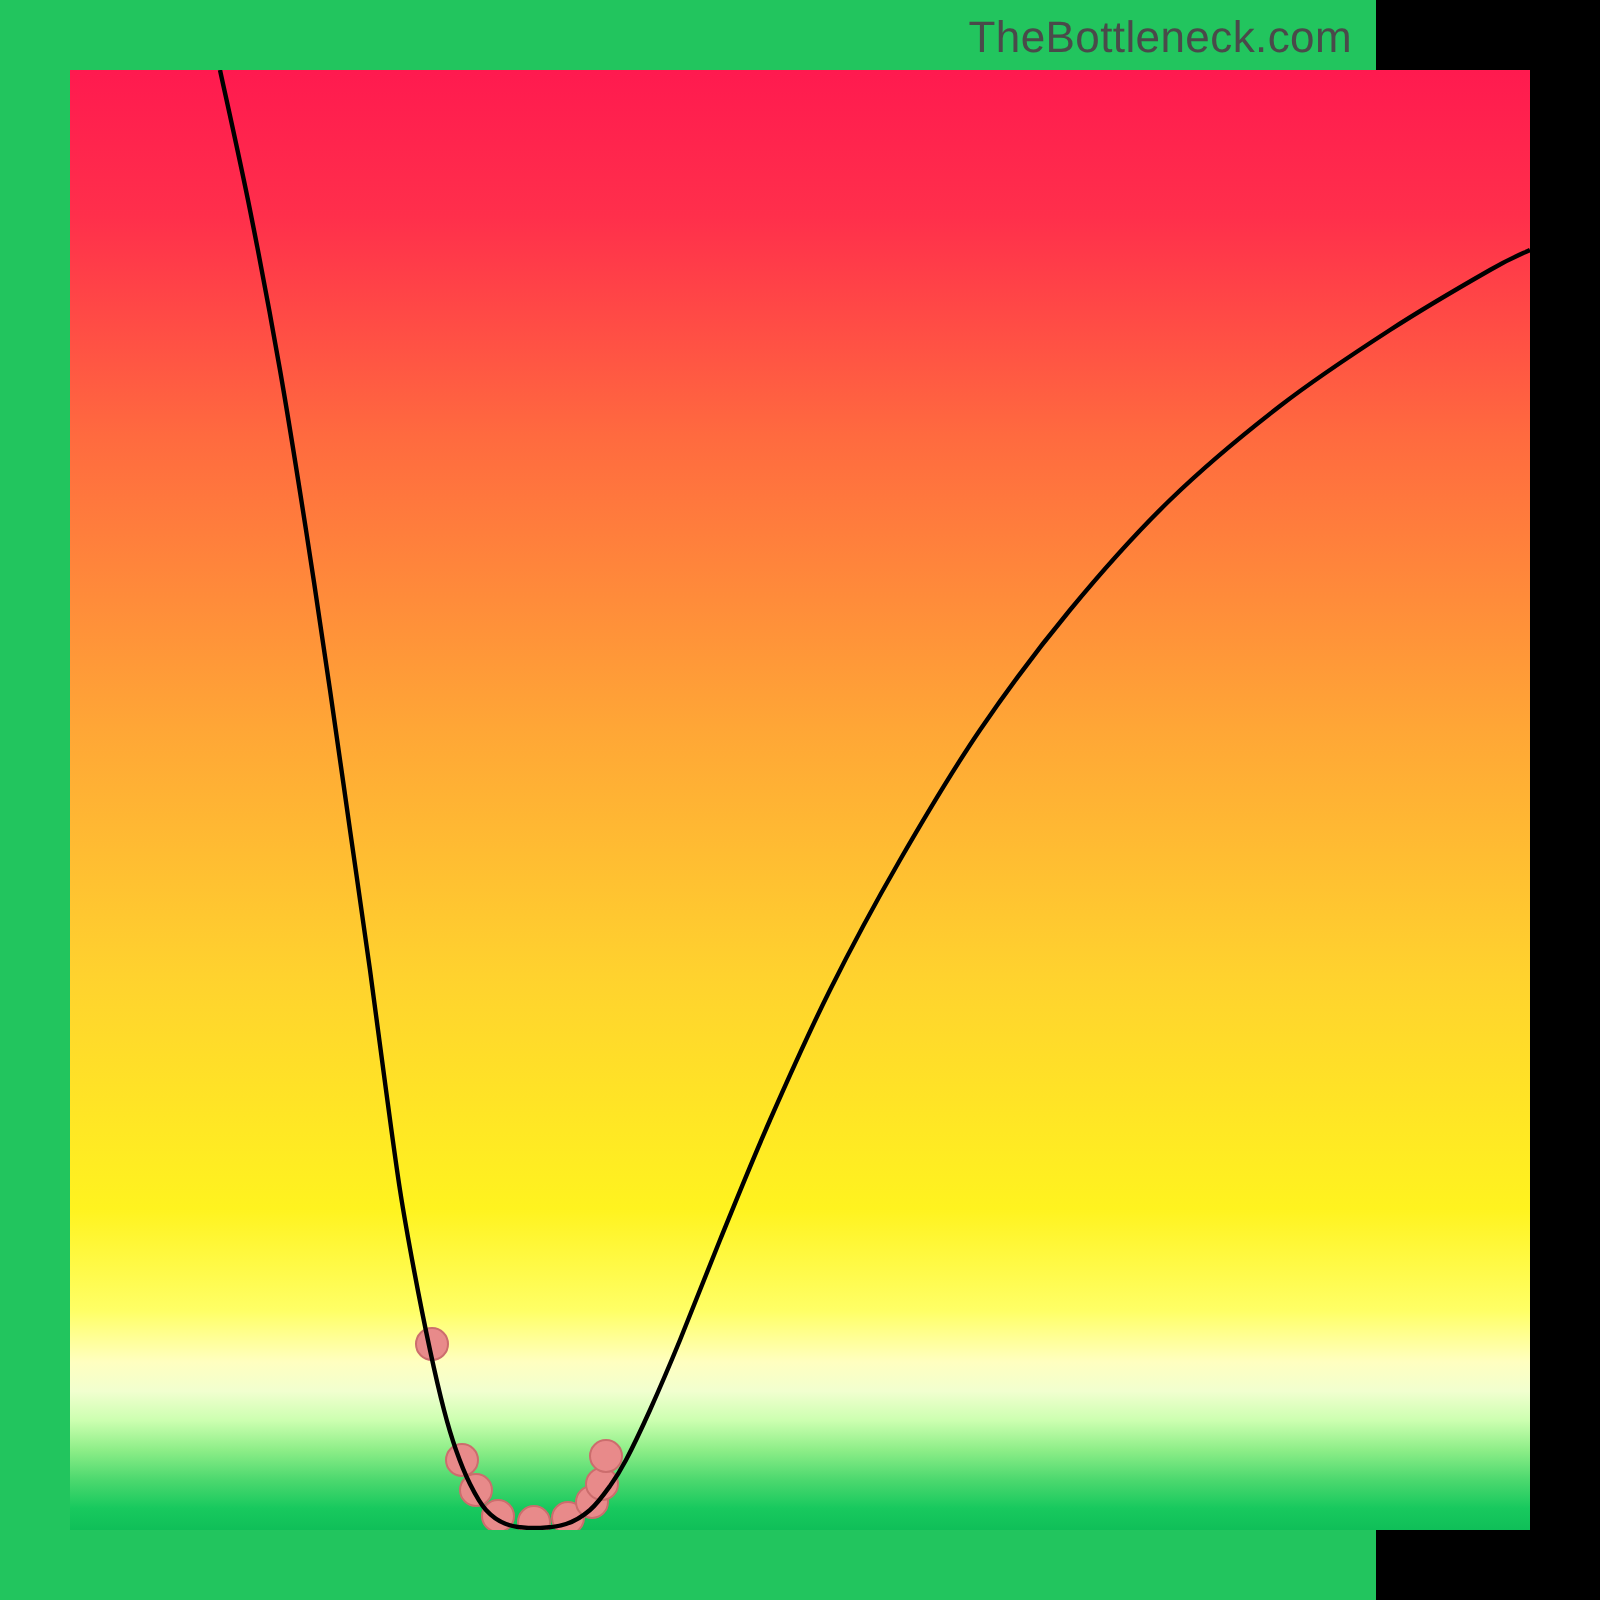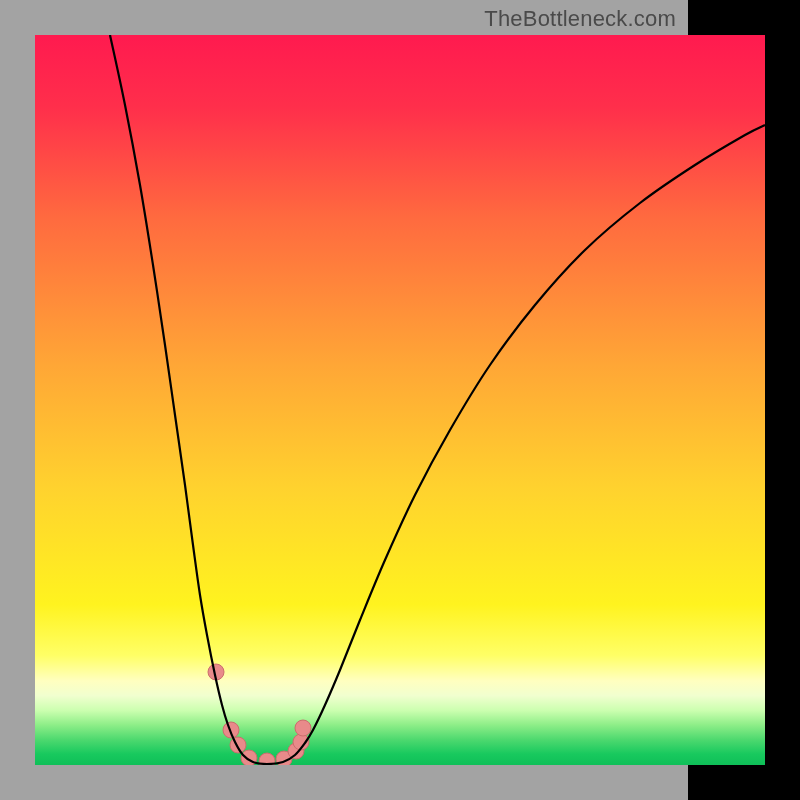--- a/index.html
+++ b/index.html
@@ -8,21 +8,21 @@
     width: 800px;
     height: 800px;
     overflow: hidden;
     background: #000;
     font-family: Arial, Helvetica, sans-serif;
   }
   .frame {
     position: absolute;
     left: 0; top: 0;
     width: 688px; height: 800px;
-    background: #a3a3a3;
+    background: #22c55e;
   }
   .plot-area {
     position: absolute;
     left: 35px;
     top: 35px;
     width: 730px;
     height: 730px;
     overflow: hidden;
   }
   .gradient {

